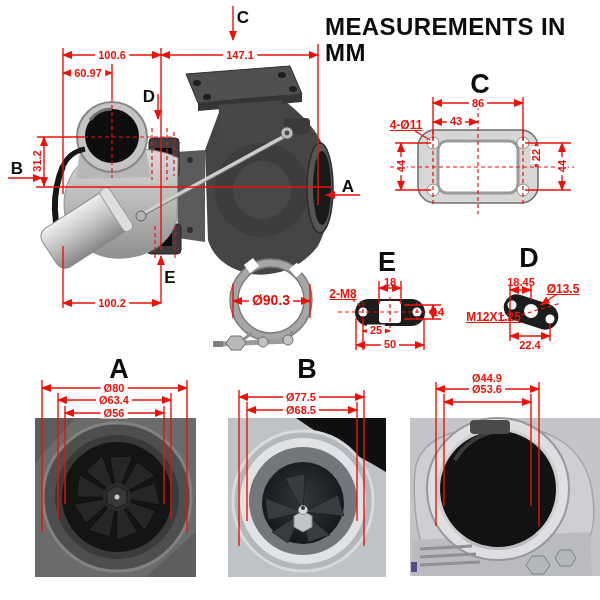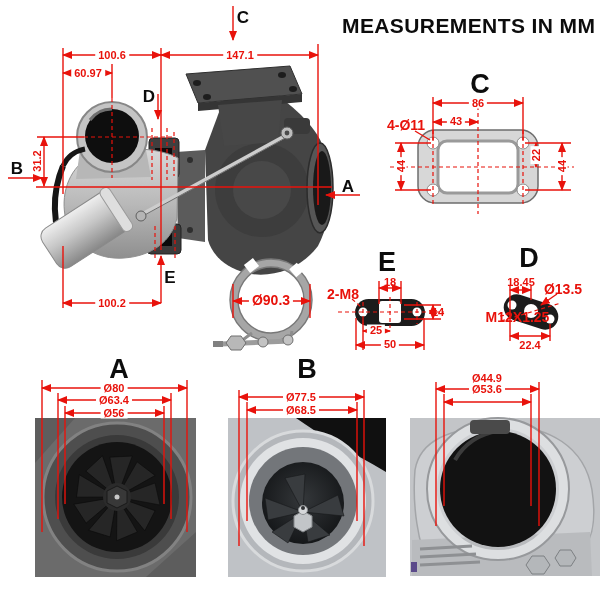--- a/index.html
+++ b/index.html
@@ -12,27 +12,27 @@
   
   .d{stroke:#e8120b;stroke-width:1.4;fill:none;}
   .dt{stroke:#e8120b;stroke-width:1.7;fill:none;}
   .dd{stroke:#e8120b;stroke-width:1.2;fill:none;stroke-dasharray:4 3;}
   
   .lbl{position:absolute;z-index:3;transform:translate(-50%,-50%);color:#e8120b;
        font-weight:bold;font-size:11px;line-height:1;white-space:nowrap;
        background:#fff;padding:0 3px;}
   .lbl.nobg{background:transparent;padding:0;}
   .lbl.rot{transform:translate(-50%,-50%) rotate(-90deg);}
-  .lbl.small{font-size:14px;}
+  .lbl.small{font-size:12px;text-decoration:underline;}
   .marker-letter{position:absolute;z-index:3;transform:translate(-50%,-50%);
        color:#0c0c0c;font-weight:800;font-size:17px;line-height:1;}
   .sec-title{position:absolute;z-index:3;transform:translate(-50%,-50%);
        color:#0c0c0c;font-weight:800;font-size:27px;line-height:1;}
-  .big-title{position:absolute;z-index:3;left:342px;top:14px;color:#0c0c0c;
-       font-weight:800;font-size:21px;letter-spacing:.4px;line-height:1.1;}
+  .big-title{position:absolute;z-index:3;left:325px;top:14px;color:#0c0c0c;
+       font-weight:800;font-size:24px;letter-spacing:.4px;line-height:1.1;}
 </style>
 </head>
 <body>
 
 <div id="stage">
 
 <svg id="art" width="600" height="600" viewBox="0 0 600 600">
   <defs>
     <linearGradient id="gSilver" x1="0" y1="0" x2="0" y2="1">
       <stop offset="0" stop-color="#d8d8d8"></stop>
@@ -356,21 +356,21 @@
 <div class="sec-title" style="left:387px;top:262px;">E</div>
 <div class="lbl nobg" style="left:390px;top:282px;">18</div>
 <div class="lbl small nobg" style="left:343px;top:294px;">2-M8</div>
 <div class="lbl nobg" style="left:438px;top:312px;">14</div>
 <div class="lbl" style="left:376px;top:330px;">25</div>
 <div class="lbl" style="left:390px;top:344px;">50</div>
 
 <div class="sec-title" style="left:529px;top:258px;">D</div>
 <div class="lbl nobg" style="left:521px;top:282px;">18.45</div>
 <div class="lbl small nobg" style="left:563px;top:289px;">Ø13.5</div>
-<div class="lbl small nobg" style="left:504px;top:317px;padding-left:27px;">M12X1.25</div>
+<div class="lbl small nobg" style="left:480px;top:317px;padding-left:27px;">M12X1.25</div>
 <div class="lbl nobg" style="left:530px;top:345px;">22.4</div>
 
 <div class="sec-title" style="left:119px;top:369px;">A</div>
 <div class="sec-title" style="left:307px;top:369px;">B</div>
 <div class="lbl" style="left:114px;top:388px;">Ø80</div>
 <div class="lbl" style="left:114px;top:400px;">Ø63.4</div>
 <div class="lbl" style="left:114px;top:413px;">Ø56</div>
 <div class="lbl" style="left:301px;top:397px;">Ø77.5</div>
 <div class="lbl" style="left:301px;top:410px;">Ø68.5</div>
 <div class="lbl" style="left:487px;top:389px;">Ø53.6</div>

